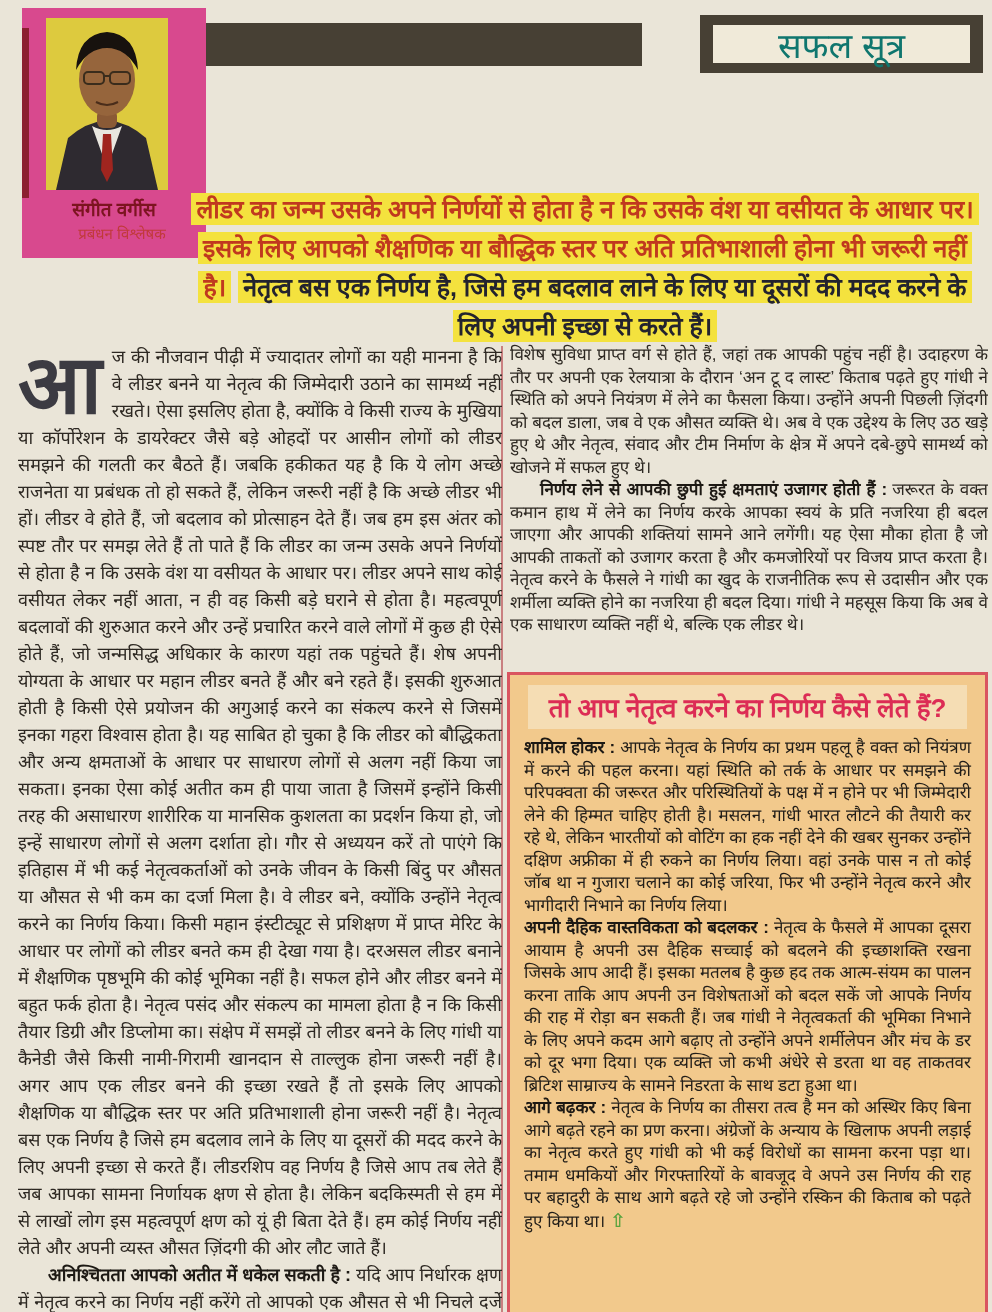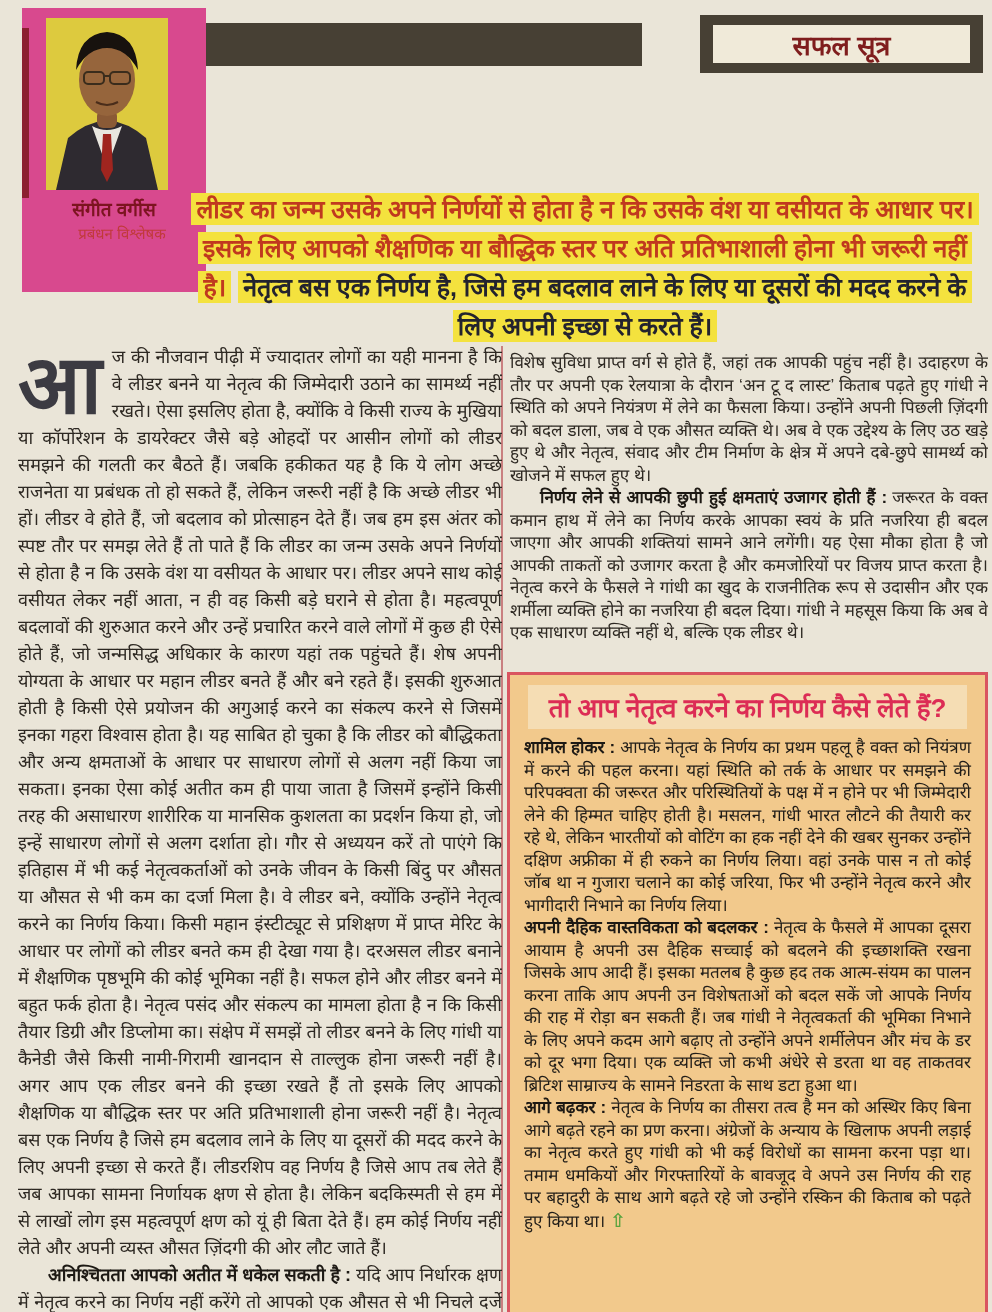--- a/index.html
+++ b/index.html
@@ -9,24 +9,24 @@
     background:#eae5d8;overflow:hidden;
     font-family:"Liberation Sans","DejaVu Sans",sans-serif;
     color:#2d2822;
   }
   
   .topbar-left{position:absolute;left:186px;top:23px;width:456px;height:43px;background:#474034;}
   .badge-wrap{position:absolute;left:700px;top:15px;width:283px;height:58px;background:#474034;}
   .badge-inner{
     position:absolute;left:13px;top:10px;right:13px;bottom:10px;background:#f0ead9;
     display:flex;align-items:center;justify-content:center;
-    font-size:27px;font-weight:bold;color:#7f1d1d;
+    font-size:35px;font-weight:normal;color:#0f766e;
   }
   
-  .author-card{position:absolute;left:22px;top:8px;width:184px;height:284px;background:#d8498e;}
+  .author-card{position:absolute;left:22px;top:8px;width:184px;height:250px;background:#d8498e;}
   .author-card::before{content:"";position:absolute;left:0;top:20px;width:7px;height:170px;background:#8c2030;}
   .photo{position:absolute;left:24px;top:10px;width:122px;height:172px;display:block;}
   .author-name{position:absolute;left:0;top:188px;width:100%;text-align:center;
     font-size:19px;font-weight:bold;color:#7c1420;}
   .author-role{position:absolute;left:8px;top:215px;width:100%;text-align:center;
     font-size:15px;color:#c13a3a;}
   
   .headline{position:absolute;left:238px;top:84px;width:744px;text-align:center;
     font-size:59px;font-weight:bold;color:#4b4953;letter-spacing:1px;}
   
@@ -37,21 +37,21 @@
   .intro .dark{color:#23232e;}
   
   .col-rule{position:absolute;left:501px;top:346px;width:2px;height:966px;background:#c98080;}
   .left-col{position:absolute;left:18px;top:344px;width:484px;height:968px;overflow:hidden;
     text-align:justify;font-size:18px;line-height:27px;}
   .dropcap{float:left;font-size:82px;line-height:74px;font-weight:bold;color:#3c3b42;
     margin:4px 10px 0 0;}
   .left-col p{margin:0;}
   .lead{font-weight:bold;color:#1d1914;margin-right:5px;}
   .indent{text-indent:30px;}
-  .right-col{position:absolute;left:510px;top:352px;width:478px;height:328px;overflow:hidden;
+  .right-col{position:absolute;left:510px;top:344px;width:478px;height:328px;overflow:hidden;
     text-align:justify;font-size:17px;line-height:22.5px;}
   .right-col p{margin:0;}
   
   .decision-box{position:absolute;left:507px;top:672px;width:481px;height:660px;
     background:#f2c98c;border:3px solid #d95560;padding:8px 14px 10px 14px;}
   .box-title{margin:2px 4px 8px 4px;padding:4px 12px;text-align:center;
     font-size:26px;font-weight:bold;color:#dc2c55;background:#f5ddb4;}
   .decision-box p{margin:0;text-align:justify;font-size:17px;line-height:22.5px;color:#211d18;}
   .arrow{color:#58a33e;font-weight:bold;font-size:19px;}
 </style>

